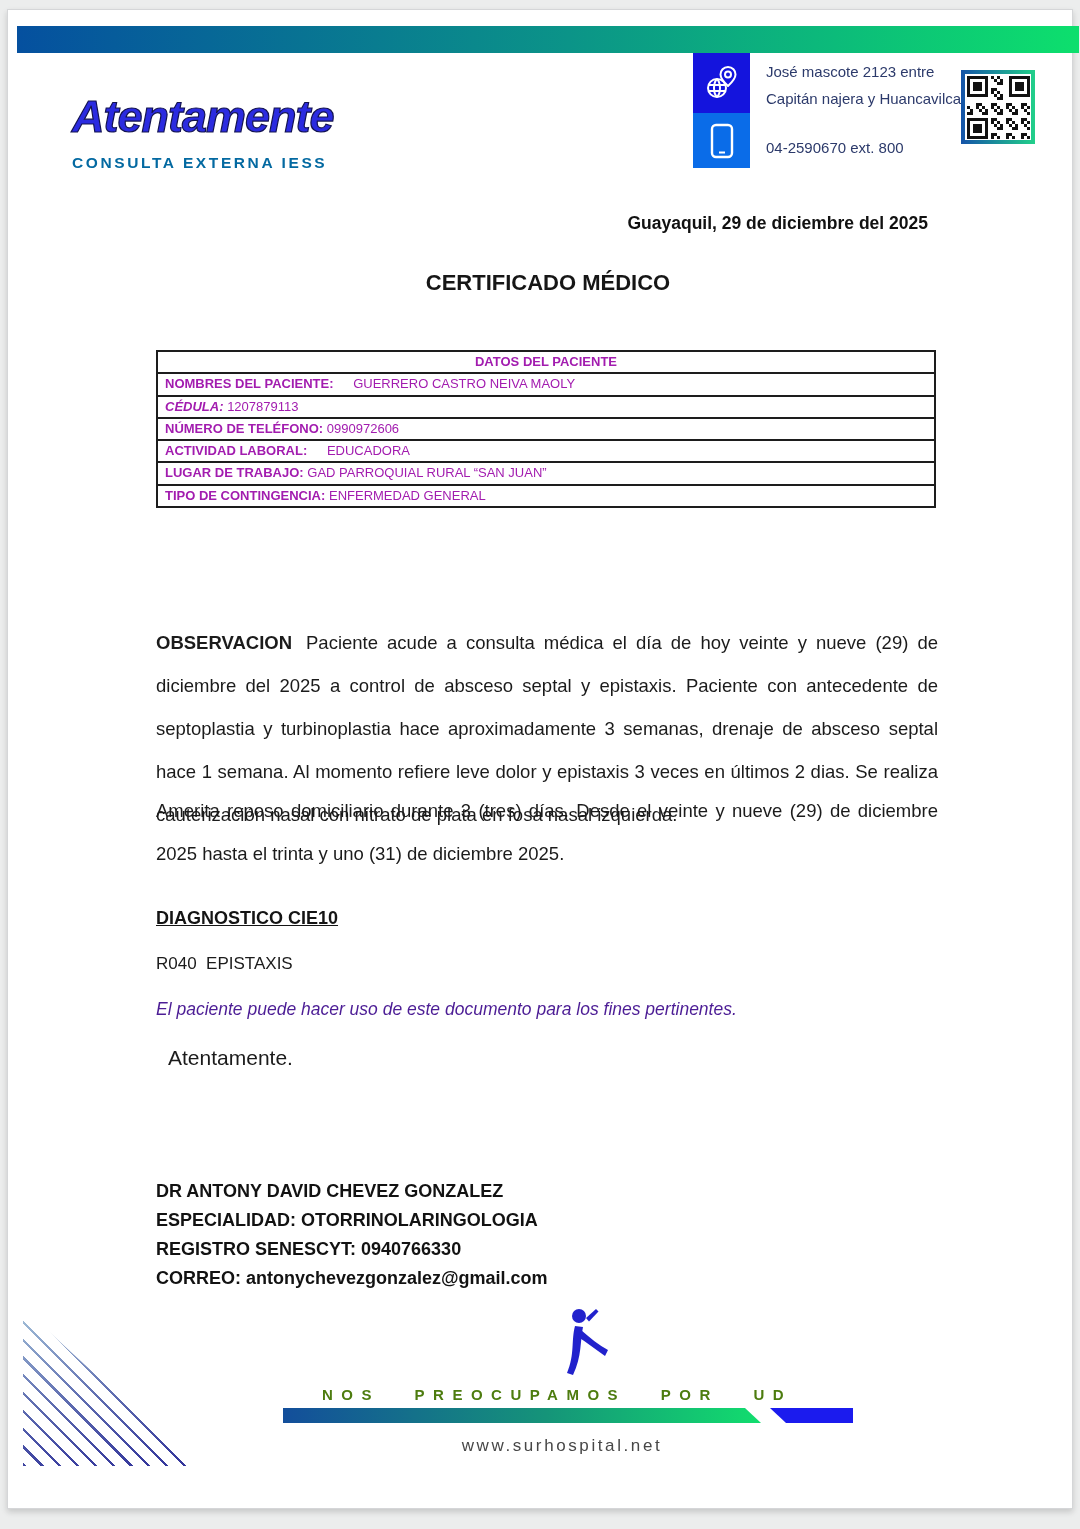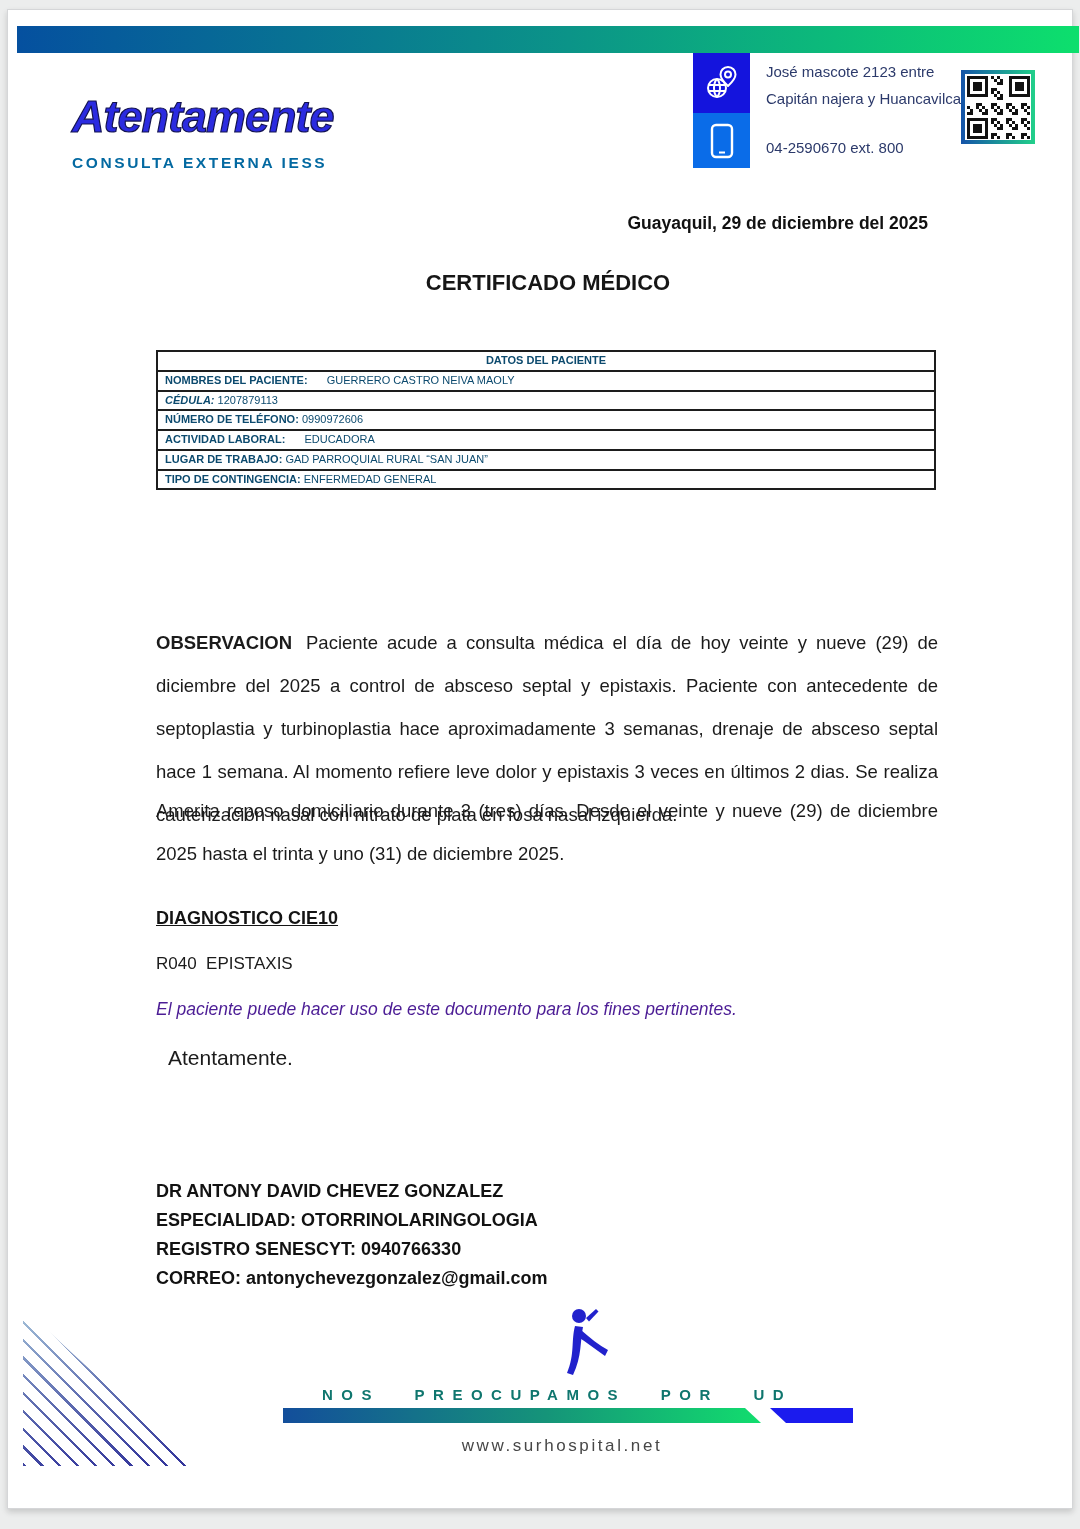--- a/index.html
+++ b/index.html
@@ -25,42 +25,42 @@
   .phone{margin-top:33px;}
   .qr-wrap{position:absolute;left:953px;top:60px;width:74px;height:74px;
            background:linear-gradient(90deg,#1453a8,#22d08a);padding:4px;box-sizing:border-box;}
   .qr-inner{width:100%;height:100%;background:#fff;display:flex;align-items:center;justify-content:center;}
   
   .date-line{position:absolute;left:0;top:203px;width:920px;text-align:right;
              font-size:17.5px;font-weight:700;color:#111;}
   .doc-title{position:absolute;left:0;top:260px;width:1080px;text-align:center;
              font-size:22px;font-weight:700;color:#161616;}
   .tbl-wrap{position:absolute;left:148px;top:340px;width:780px;}
-  table.patient{border-collapse:collapse;width:100%;font-size:11px;color:#0c4a6e;border-radius:8px;}
+  table.patient{border-collapse:collapse;width:100%;font-size:13px;color:#a21caf;border-radius:8px;}
   table.patient td,table.patient th{border:2px solid #1d1d1d;padding:2px 7px;line-height:1.25;}
   th.tbl-head{text-align:center;font-weight:700;padding:3px 7px;}
   .lab{font-weight:700;}
   .lab.ital{font-style:italic;}
   .val{font-weight:400;}
   .para{position:absolute;left:148px;width:782px;font-size:18.5px;color:#1b1b1b;
         line-height:43px;text-align:justify;margin:0;}
   .para b{margin-right:14px;}
   .obs{top:611px;}
   .rest{top:779px;}
   .diag-head{position:absolute;left:148px;top:898px;font-size:18px;font-weight:700;color:#141414;text-decoration:underline;}
   .diag-code{position:absolute;left:148px;top:944px;font-size:17px;color:#1b1b1b;}
   .pre{white-space:pre-wrap;}
   .note{position:absolute;left:148px;top:989px;font-size:17.5px;font-style:italic;color:#4c1d95;}
   .closing{position:absolute;left:160px;top:1036px;font-size:21px;color:#1b1b1b;}
   .doctor{position:absolute;left:148px;top:1167px;font-size:18px;font-weight:700;
           color:#121212;line-height:29px;}
   
   .figure{position:absolute;left:542px;top:1297px;}
   .slogan{position:absolute;left:34px;right:0;top:1376px;text-align:center;font-size:15px;
-          font-weight:700;color:#0f766e;letter-spacing:8.5px;word-spacing:22px;}
+          font-weight:700;color:#4d7c0f;letter-spacing:8.5px;word-spacing:22px;}
   .bars{position:absolute;left:275px;top:1398px;width:570px;height:15px;}
   .bar-main{position:absolute;left:0;top:0;width:478px;height:15px;
             background:linear-gradient(90deg,#134e9b 0%,#159479 55%,#12dd6e 100%);
             clip-path:polygon(0 0,calc(100% - 16px) 0,100% 100%,0 100%);}
   .bar-blue{position:absolute;left:487px;top:0;width:83px;height:15px;background:#1b1bee;
             clip-path:polygon(0 0,100% 0,100% 100%,16px 100%);}
   .website{position:absolute;left:44px;right:0;top:1426px;text-align:center;font-size:17px;
            color:#474747;letter-spacing:2.6px;}
   .deco{position:absolute;left:15px;top:1298px;width:172px;height:158px;
         background:linear-gradient(172deg,#a6c4da 0%,#5e6cb0 55%,#31339a 100%);

